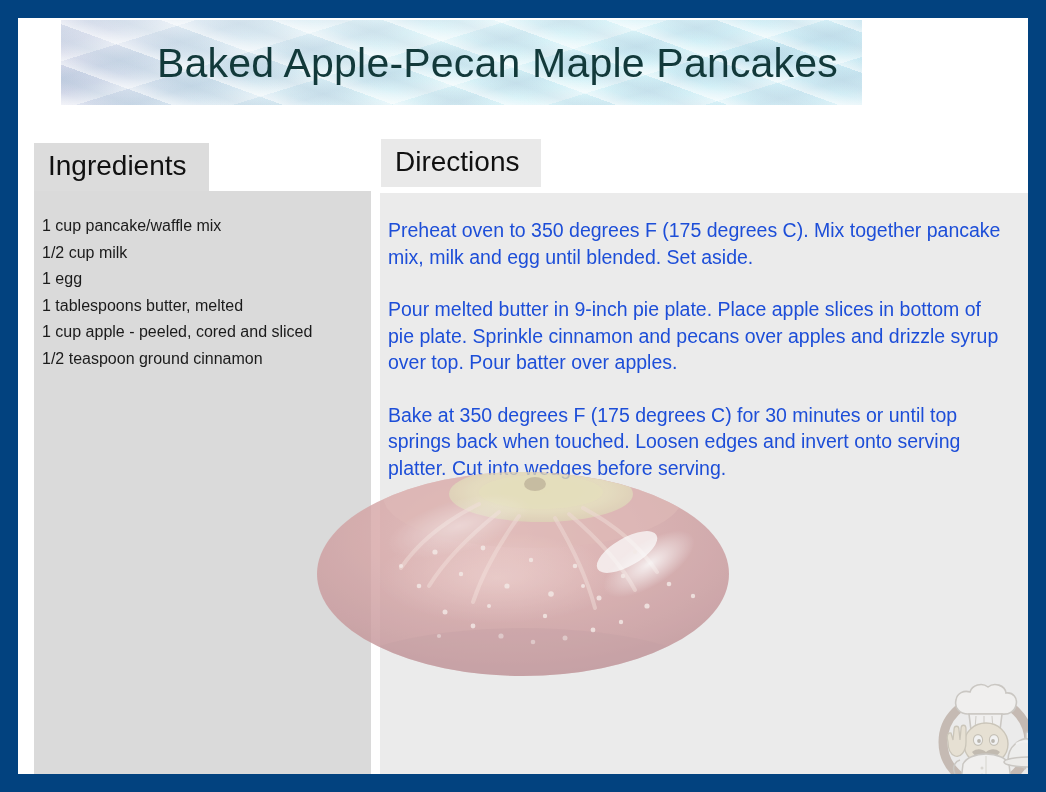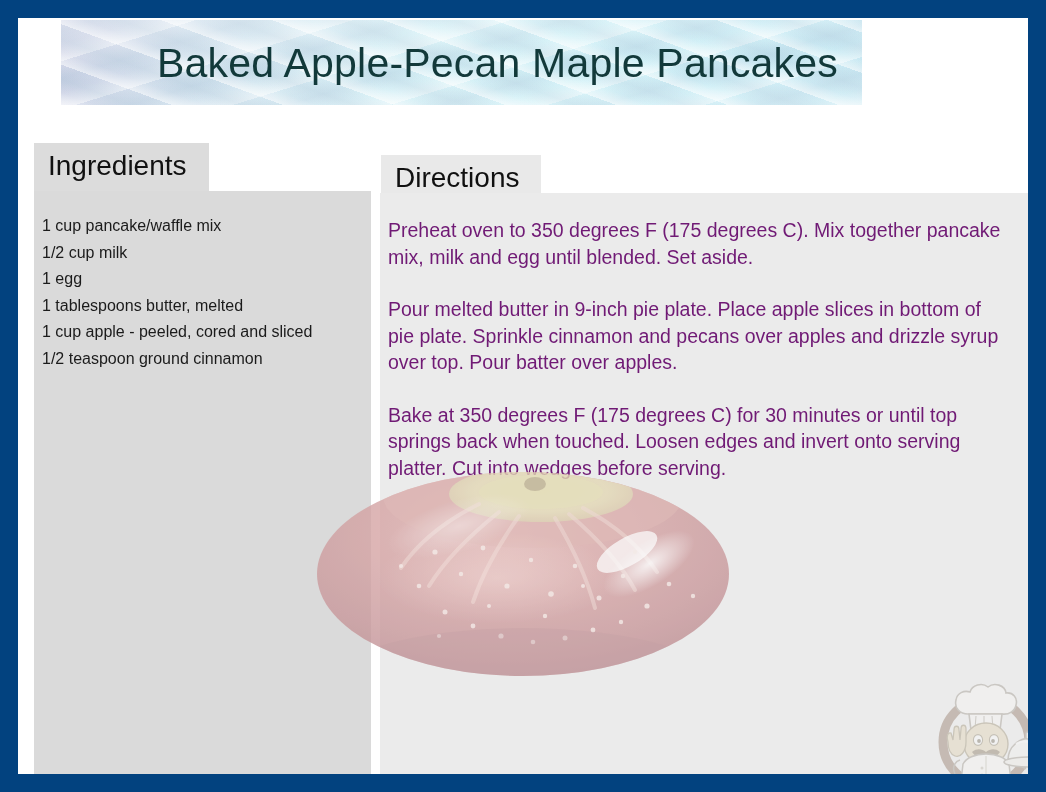--- a/index.html
+++ b/index.html
@@ -67,21 +67,21 @@
     position: absolute;
     background: #dcdcdc;
     color: #111111;
     font-size: 28px;
     font-weight: 400;
     line-height: 1;
     padding: 9px 22px 11px 14px;
     white-space: nowrap;
   }
   .tab-ingredients { left: 16px; top: 125px; }
-  .tab-directions  { left: 363px; top: 137px; background: #e9e9e9; }
+  .tab-directions  { left: 363px; top: 121px; background: #e9e9e9; }
 
   
   .panel {
     position: absolute;
     box-sizing: border-box;
   }
   .panel-ingredients {
     left: 16px;
     top: 173px;
     width: 337px;
@@ -105,21 +105,21 @@
     font-size: 16px;
     line-height: 26.6px;
     color: #1b1b1b;
   }
   .ing-list li { white-space: normal; }
 
   .dir-para {
     margin: 0 0 26px 0;
     font-size: 19.5px;
     line-height: 26.5px;
-    color: #701a75;
+    color: #1d4ed8;
   }
   .dir-para:last-child { margin-bottom: 0; }
 
   
   .apple-wrap {
     position: absolute;
     left: 265px;
     top: 438px;
     width: 480px;
     height: 240px;

